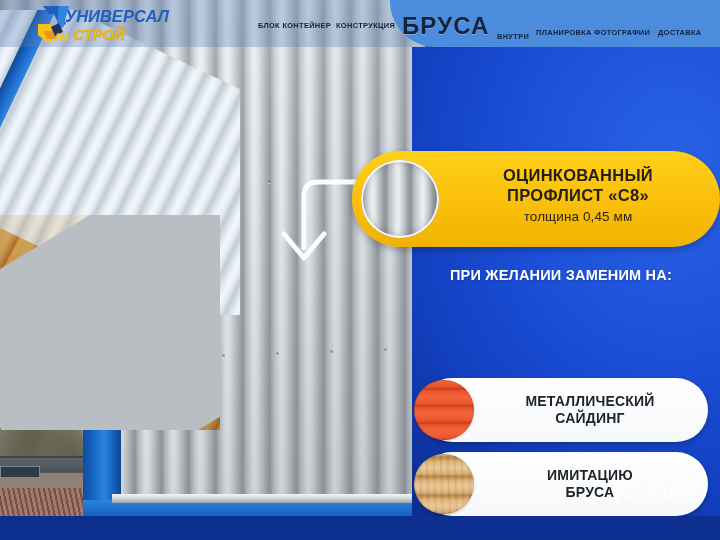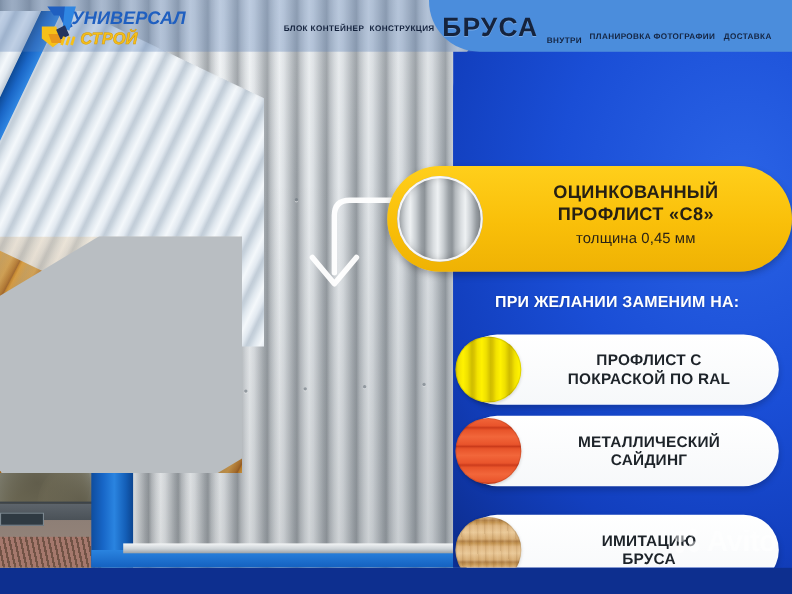--- a/index.html
+++ b/index.html
@@ -309,21 +309,21 @@
   .pill {
     position: absolute;
     left: 420px;
     width: 288px; height: 64px;
     background: linear-gradient(180deg, #ffffff 0%, #f6f8fa 100%);
     border-radius: 36px;
     box-shadow: 0 3px 6px rgba(0,0,0,.22);
   }
   #pill-0 { top: 304px; }
   #pill-1 { top: 378px; }
-  #pill-2 { top: 468px; }
+  #pill-2 { top: 452px; }
 
   .pill-swatch {
     position: absolute;
     left: -6px; top: 2px;
     width: 60px; height: 60px;
     border-radius: 50%;
     overflow: hidden;
     box-shadow: inset 0 0 0 1px rgba(0,0,0,.10), 0 1px 3px rgba(0,0,0,.18);
   }
   .sw-ral {
@@ -478,29 +478,20 @@
     <div id="badge-window"></div>
     <div id="badge-text">
       <div class="l1">ОЦИНКОВАННЫЙ</div>
       <div class="l2">ПРОФЛИСТ «С8»</div>
       <div class="l3">толщина 0,45 мм</div>
     </div>
   </div>
 
   <div id="swap-label">ПРИ ЖЕЛАНИИ ЗАМЕНИМ НА:</div>
 
-  <div class="pill" id="pill-0">
-    <div class="pill-swatch sw-ral"></div>
-    <div class="pill-label">
-      <span>
-        <span>ПРОФЛИСТ С</span><br>
-        <span>ПОКРАСКОЙ ПО RAL</span>
-      </span>
-    </div>
-  </div>
 
   <div class="pill" id="pill-1">
     <div class="pill-swatch sw-siding"></div>
     <div class="pill-label">
       <span>
         <span>МЕТАЛЛИЧЕСКИЙ</span><br>
         <span>САЙДИНГ</span>
       </span>
     </div>
   </div>

